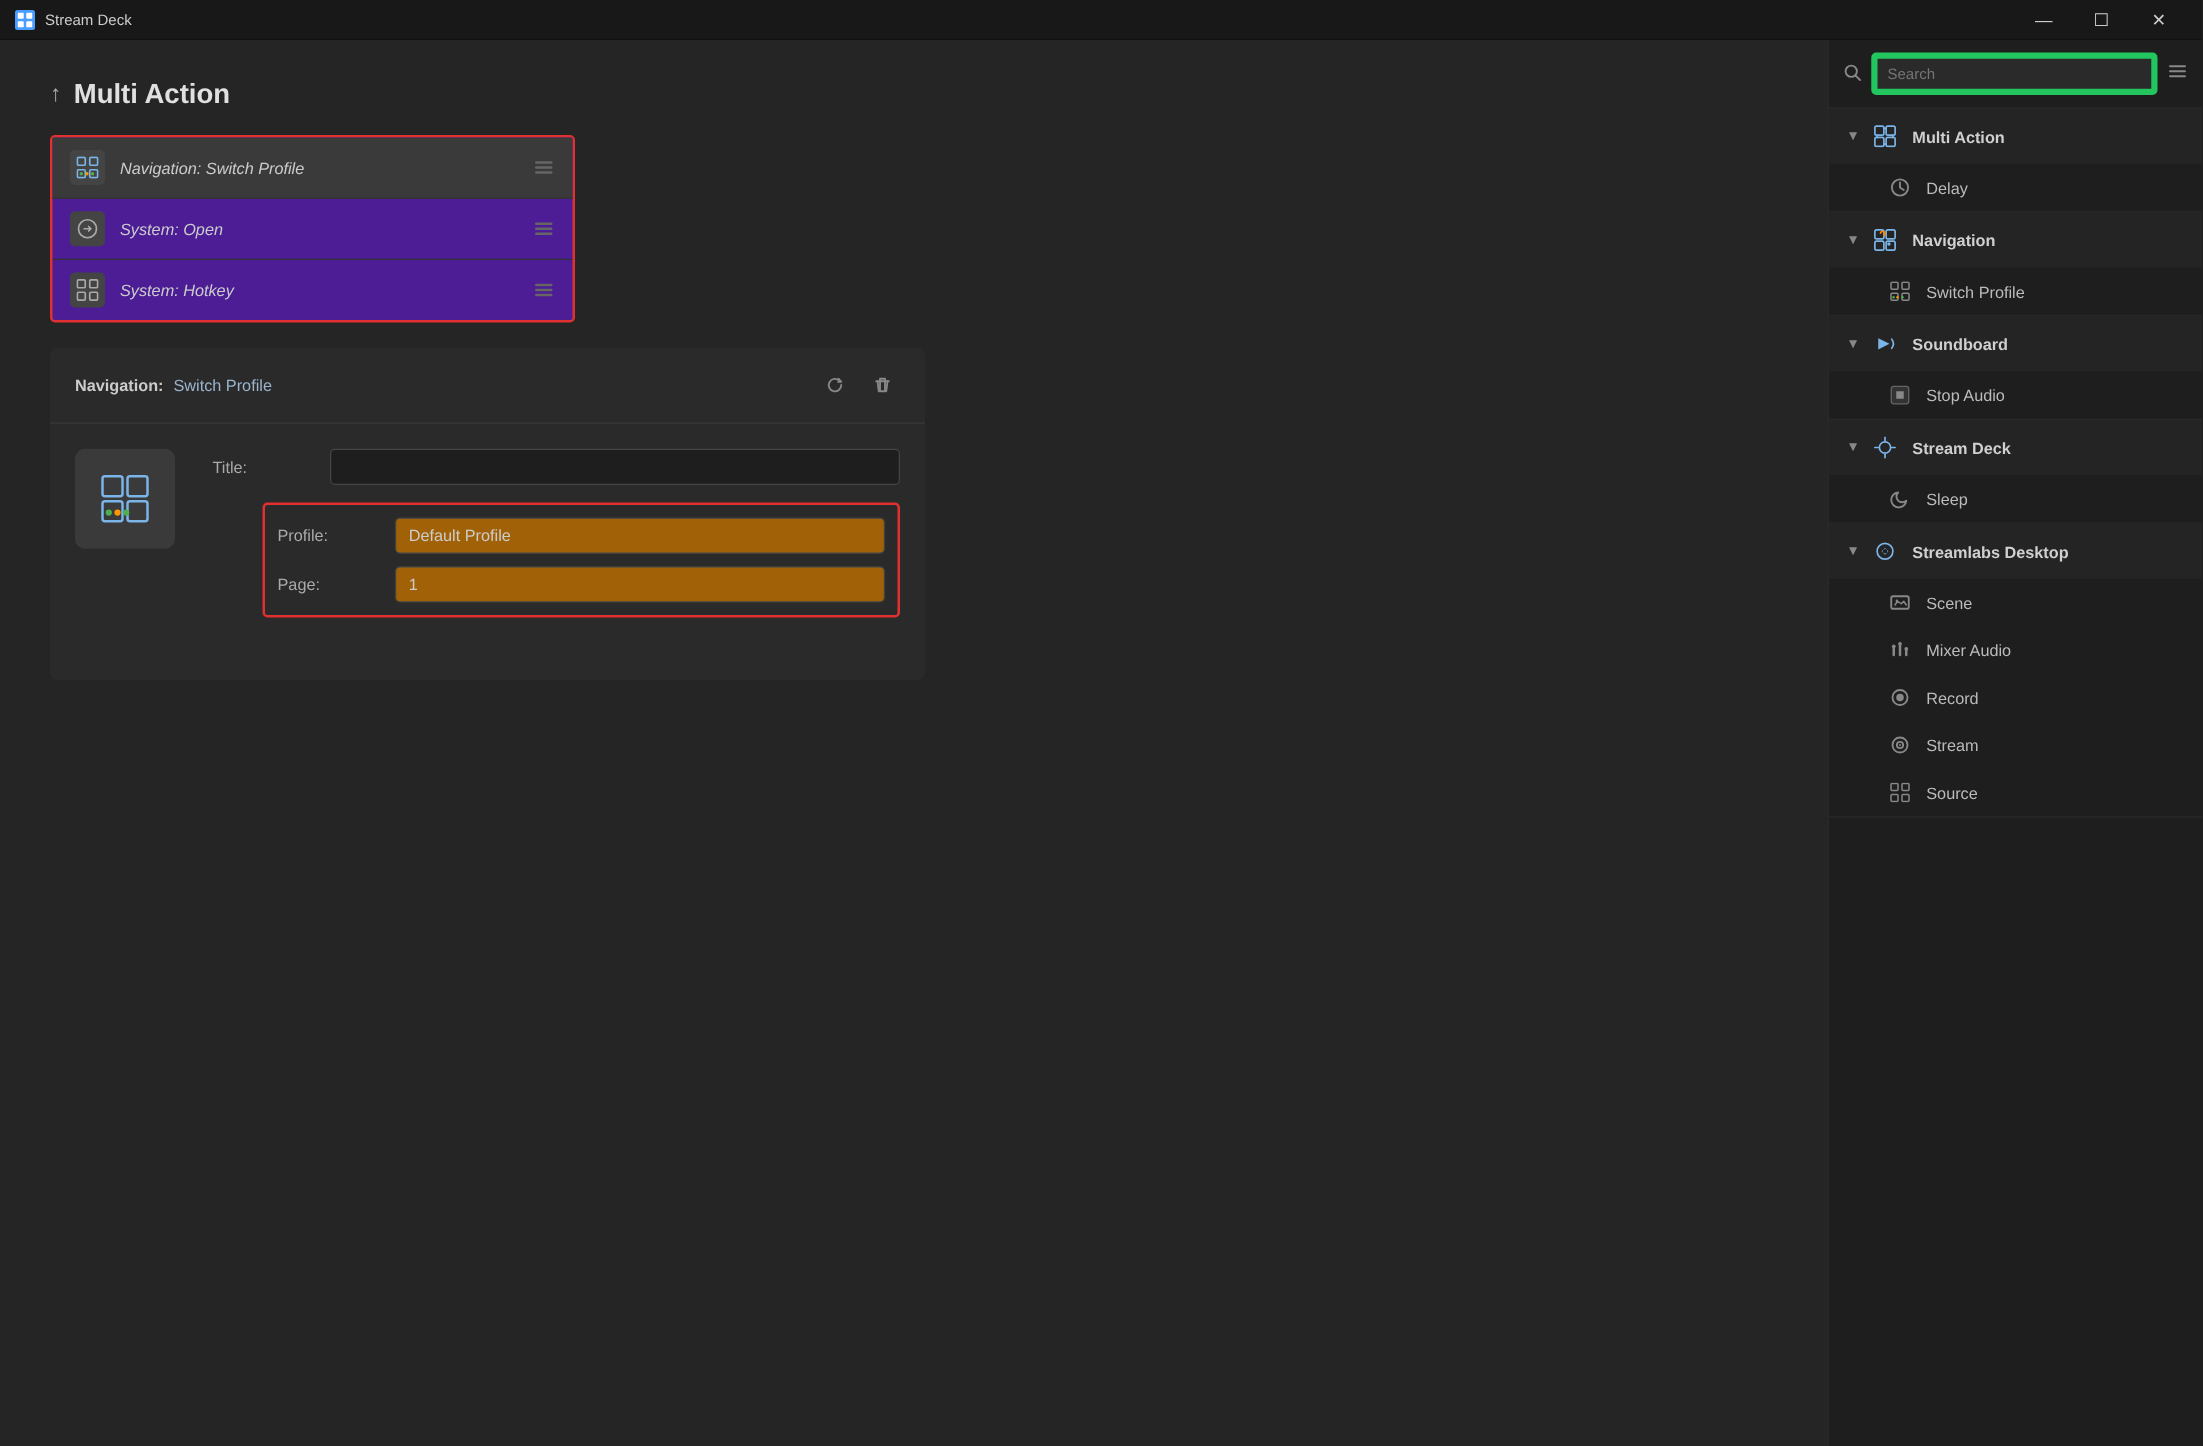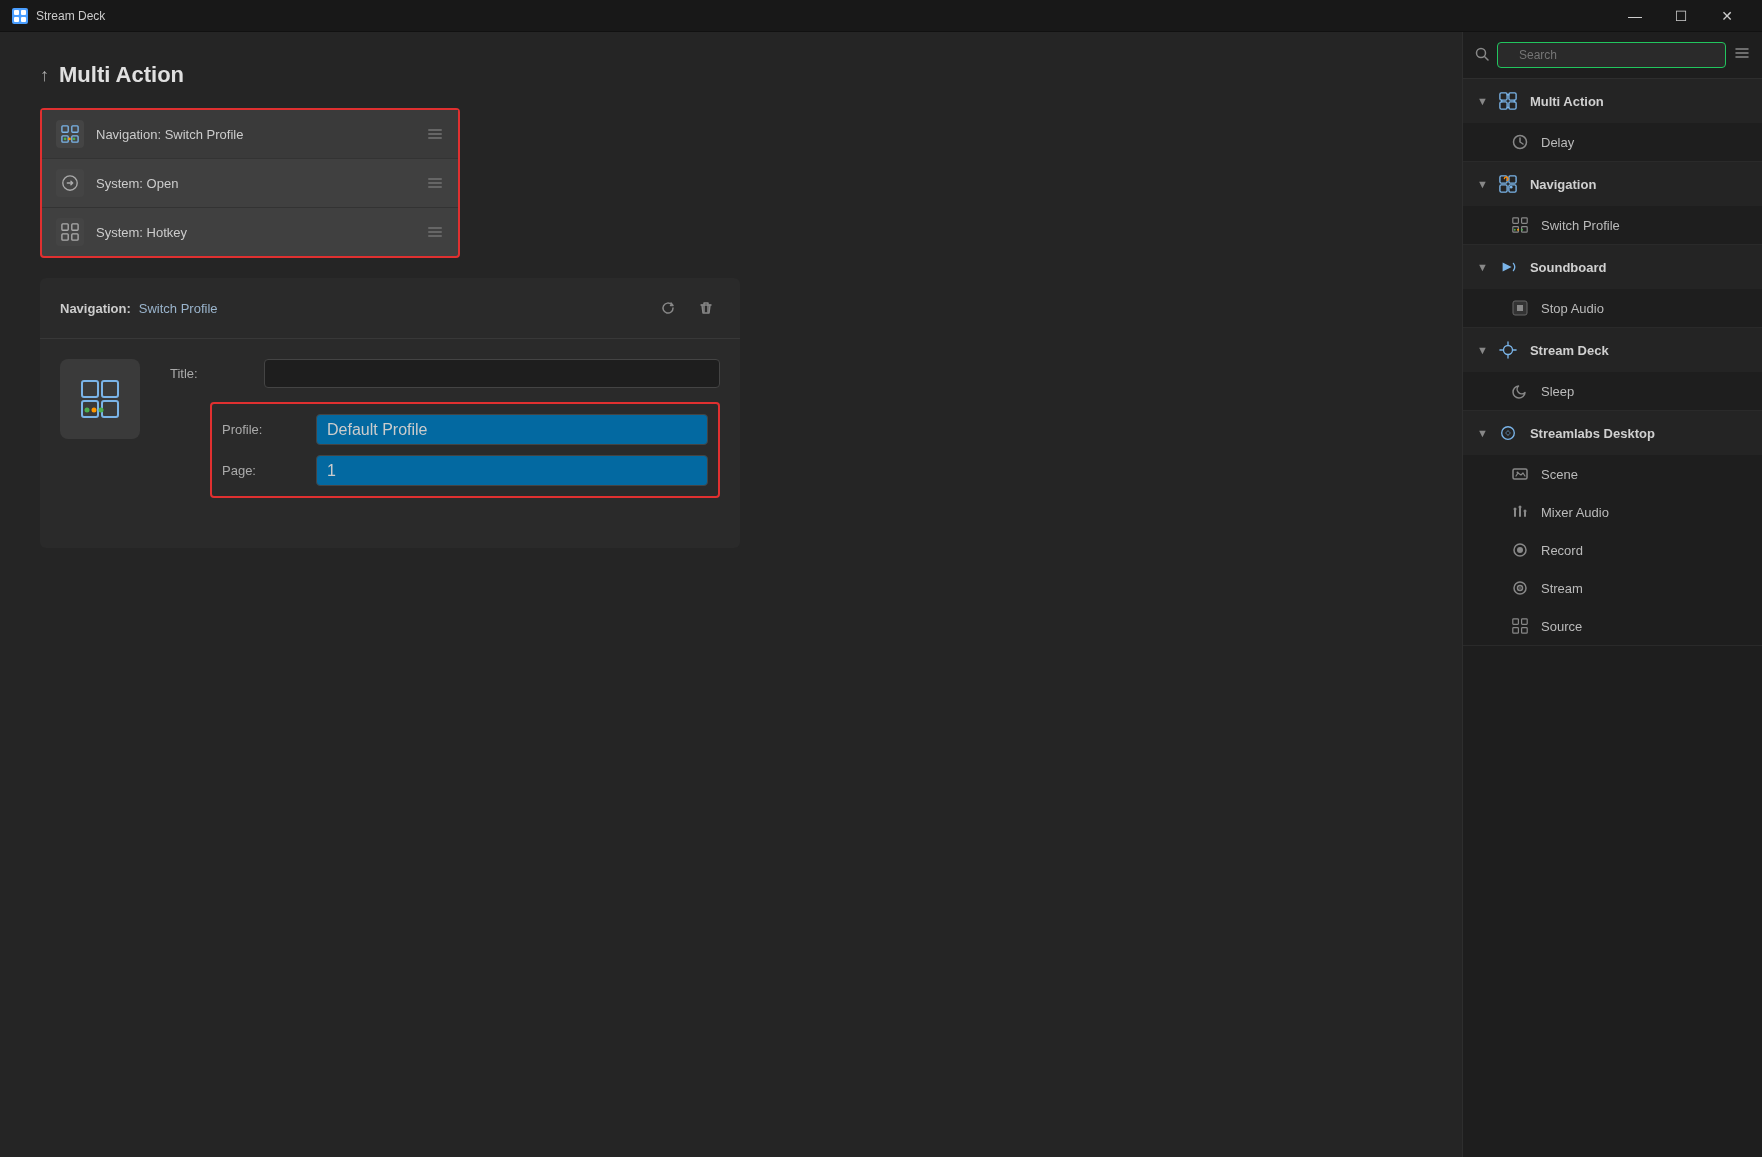--- a/index.html
+++ b/index.html
@@ -68,23 +68,24 @@
     .page-header-title {
       font-size: 22px;
       font-weight: 700;
       color: #e0e0e0;
     }
 
     
     .action-list-box {
       border: 2px solid #e03030;
       border-radius: 4px;
-      background: #404040;
+      background: #4c1d95;
       width: 420px;
       margin-bottom: 12px;
+      font-style: italic;
     }
     .action-item {
       display: flex;
       align-items: center;
       padding: 10px 14px;
       border-bottom: 1px solid #333;
       cursor: pointer;
       position: relative;
     }
     .action-item:last-child { border-bottom: none; }
@@ -182,26 +183,26 @@
       flex-direction: column;
       gap: 10px;
       margin-left: 40px;
     }
     .form-select-wrapper {
       display: flex;
       align-items: center;
     }
     .select-control {
       flex: 1;
-      background: #0369a1;
+      background: #a16207;
       border: 1px solid #444;
       border-radius: 4px;
       color: #ccc;
       padding: 6px 10px;
-      font-size: 16px;
+      font-size: 13px;
       appearance: none;
       outline: none;
       cursor: pointer;
     }
 
     
     .sidebar {
       width: 300px;
       background: #1e1e1e;
       border-left: 1px solid #2e2e2e;
@@ -213,24 +214,24 @@
     .sidebar-search {
       padding: 10px 12px;
       border-bottom: 1px solid #2e2e2e;
       display: flex;
       align-items: center;
       gap: 8px;
     }
     .sidebar-search-input {
       flex: 1;
       background: #2a2a2a;
-      border: 1px solid #22c55e;
+      border: 5px solid #22c55e;
       border-radius: 4px;
       color: #ccc;
-      padding: 5px 21px;
+      padding: 5px 8px;
       font-size: 12px;
       outline: none;
     }
     .sidebar-search-icon { color: #888; font-size: 14px; }
     .sidebar-list-btn {
       background: none; border: none; color: #888; cursor: pointer; font-size: 16px;
     }
 
     .sidebar-section {
       border-bottom: 1px solid #2a2a2a;

